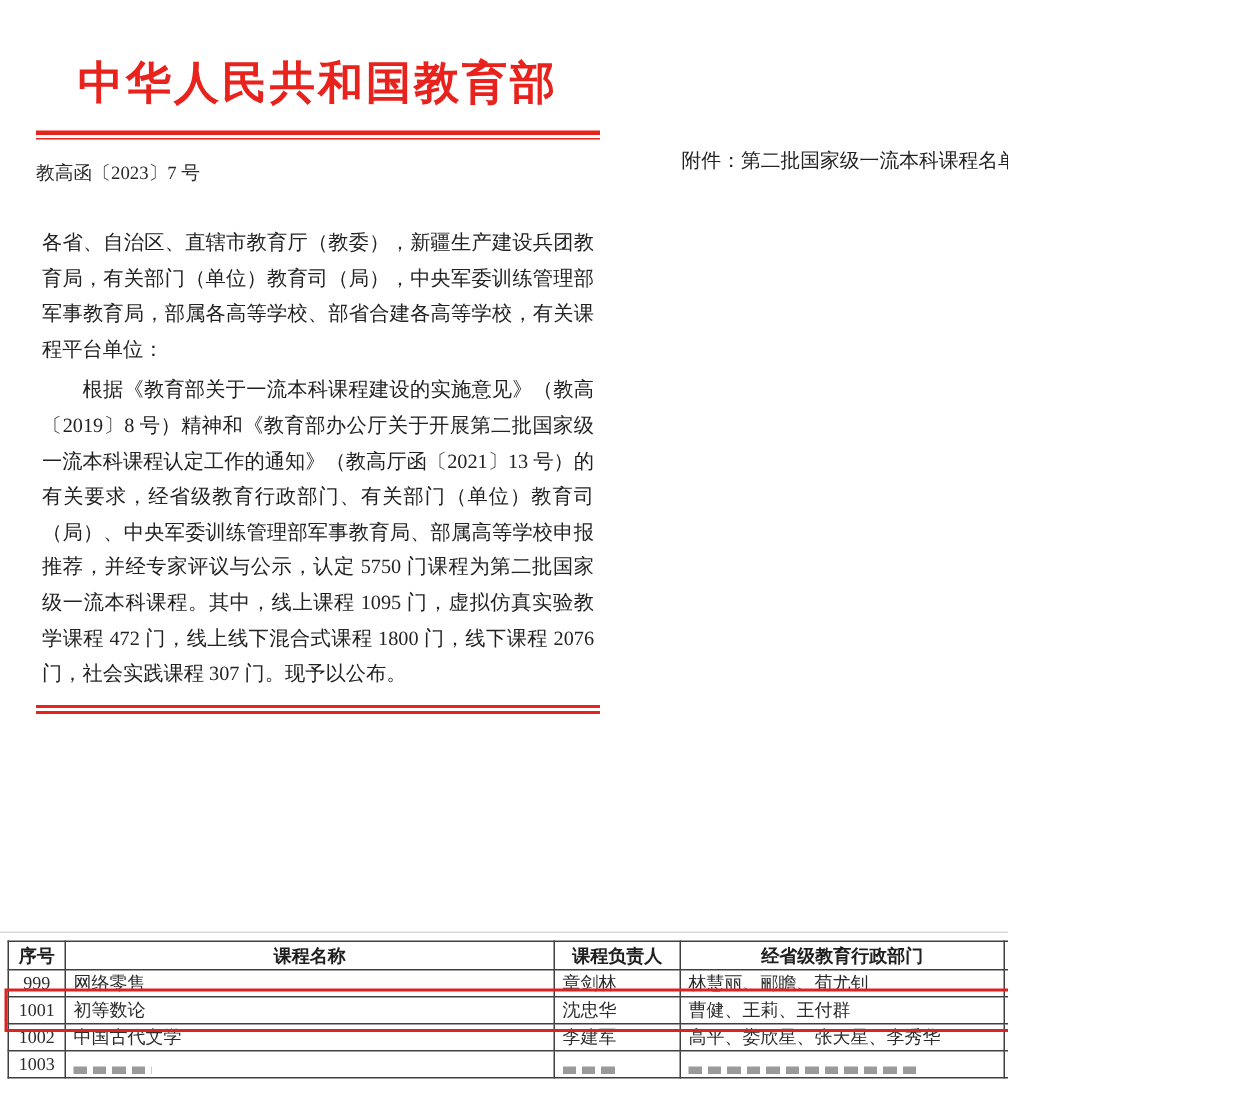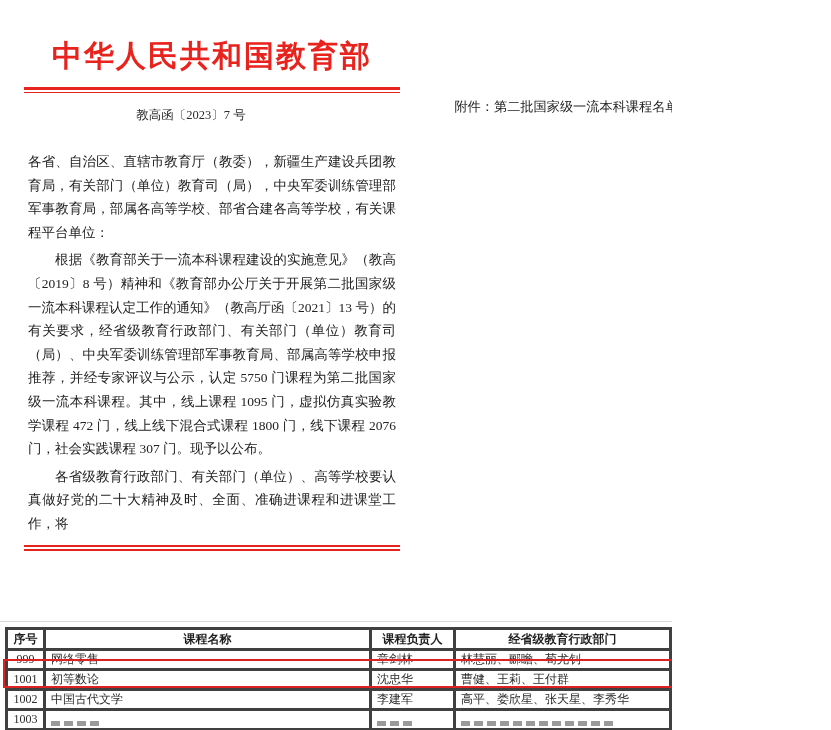--- a/index.html
+++ b/index.html
@@ -11,21 +11,21 @@
   .col-left{position:absolute;left:24px;top:0;width:376px;}
   .col-right{position:absolute;left:428px;top:0;width:388px;}
 
   .letterhead{
     margin-top:36px;text-align:center;color:#e8231d;font-weight:bold;
     font-size:30px;line-height:40px;letter-spacing:2px;white-space:nowrap;
   }
   .red-dline{margin-top:11px;}
   .red-dline .l1{height:3px;background:#e8231d;}
   .red-dline .l2{height:1px;background:#e8231d;margin-top:2px;}
-  .doc-number{margin-top:14px;text-align:center;padding-right:42px;font-size:12.5px;color:#2a2a2a;}
+  .doc-number{margin-top:14px;text-align:left;padding-right:42px;font-size:12.5px;color:#2a2a2a;}
   .notice-title{margin-top:24px;text-align:center;font-weight:bold;font-size:17px;line-height:27px;color:#111;}
   .body-left{margin-top:26px;}
   .body-left .para{margin:4px;font-size:13.5px;line-height:23.6px;text-align:justify;text-justify:inter-ideograph;color:#222;}
   .body-right{margin-top:96px;}
   .body-right .para{margin:0;font-size:13.2px;line-height:21.8px;text-align:justify;color:#222;}
   .para.indent{text-indent:2em;}
   .red-dline.footer{margin-top:9px;}
   .red-dline.footer .l1{height:2.5px;}
   .red-dline.footer .l2{height:2px;margin-top:2px;}
   .attachment{margin:22px 0 0 0;font-size:13.2px;line-height:22px;text-indent:2em;color:#222;}
@@ -34,21 +34,21 @@
 
   
   .faint-sep{position:absolute;left:0;top:621px;width:831px;height:1px;background:#d8d8d8;}
 
   
   .course-table{
     position:absolute;left:5px;top:627px;width:822px;
     border-collapse:collapse;table-layout:fixed;font-size:12px;color:#2b2b2b;
   }
   .course-table th,.course-table td{
-    border:3px solid #404040;padding:0 5px;height:17px;overflow:hidden;white-space:nowrap;
+    border:1px solid #404040;padding:0 5px;height:17px;overflow:hidden;white-space:nowrap;
   }
   .course-table th{font-weight:bold;text-align:center;height:18px;color:#1e1e1e;}
   .course-table td.c0{text-align:center;padding:0 2px;}
   .course-table td{text-align:left;}
   .remnant{display:inline-block;height:5px;margin-top:9px;vertical-align:top;
     background:repeating-linear-gradient(90deg,#9a9a9a 0 9px,#ffffff 9px 13px);}
   
   .highlight-box{
     position:absolute;left:3px;top:659px;width:822px;height:25px;
     border:2px solid #dd2222;background:transparent;z-index:5;
@@ -62,21 +62,20 @@
   <div class="col-left">
     <div class="letterhead">中华人民共和国教育部</div>
     <div class="red-dline">
       <div class="l1"></div>
         <div class="l2"></div>
     </div>
     <div class="doc-number">教高函〔2023〕7 号</div>
     <div class="body-left" id="left-paras">
         <p class="para">各省、自治区、直辖市教育厅（教委），新疆生产建设兵团教育局，有关部门（单位）教育司（局），中央军委训练管理部军事教育局，部属各高等学校、部省合建各高等学校，有关课程平台单位：</p>
         <p class="para indent">根据《教育部关于一流本科课程建设的实施意见》（教高〔2019〕8 号）精神和《教育部办公厅关于开展第二批国家级一流本科课程认定工作的通知》（教高厅函〔2021〕13 号）的有关要求，经省级教育行政部门、有关部门（单位）教育司（局）、中央军委训练管理部军事教育局、部属高等学校申报推荐，并经专家评议与公示，认定 5750 门课程为第二批国家级一流本科课程。其中，线上课程 1095 门，虚拟仿真实验教学课程 472 门，线上线下混合式课程 1800 门，线下课程 2076 门，社会实践课程 307 门。现予以公布。</p>
-        <p class="para indent">各省级教育行政部门、有关部门（单位）、高等学校要认真做好党的二十大精神及时、全面、准确进课程和进课堂工作，将</p>
       </div>
     <div class="red-dline footer">
       <div class="l1"></div>
         <div class="l2"></div>
     </div>
   </div>
 
   <div class="col-right">
     <div class="body-right" id="right-paras">
       </div>

